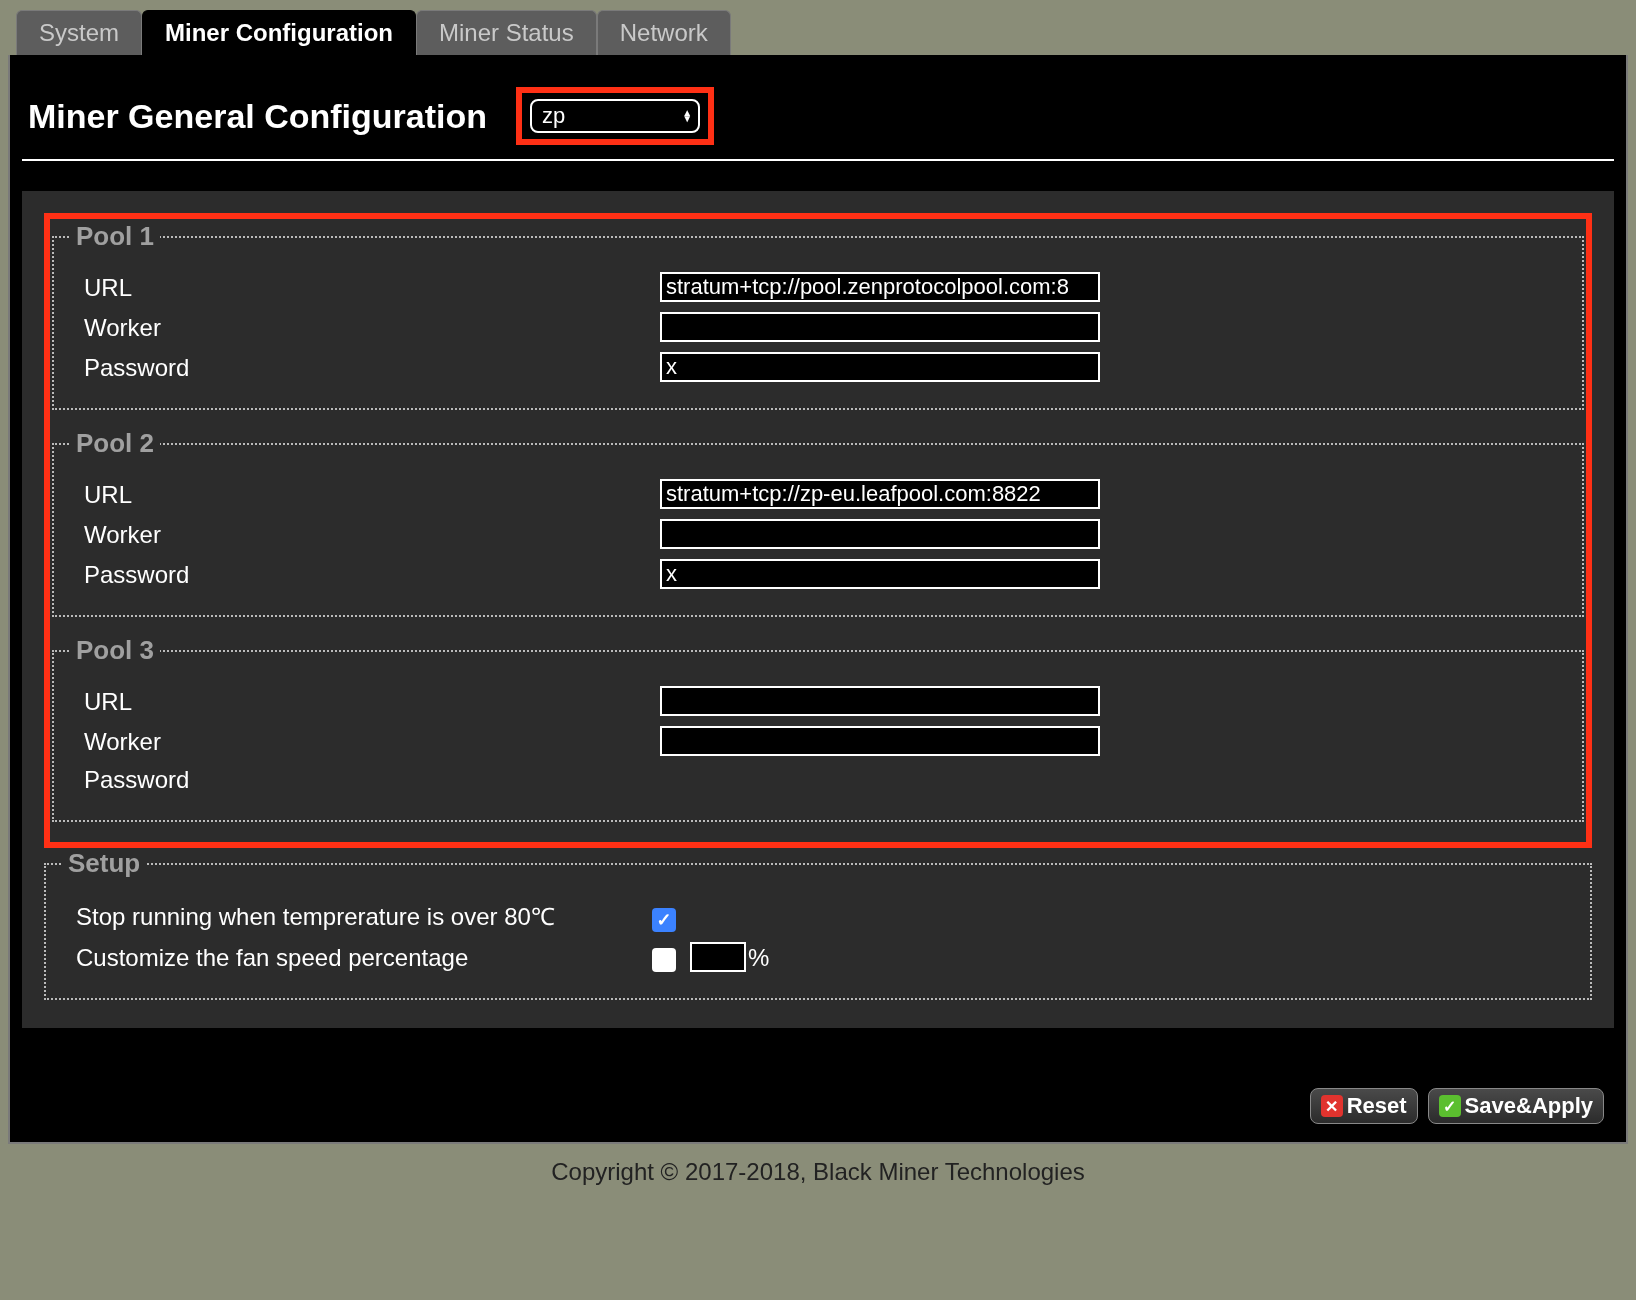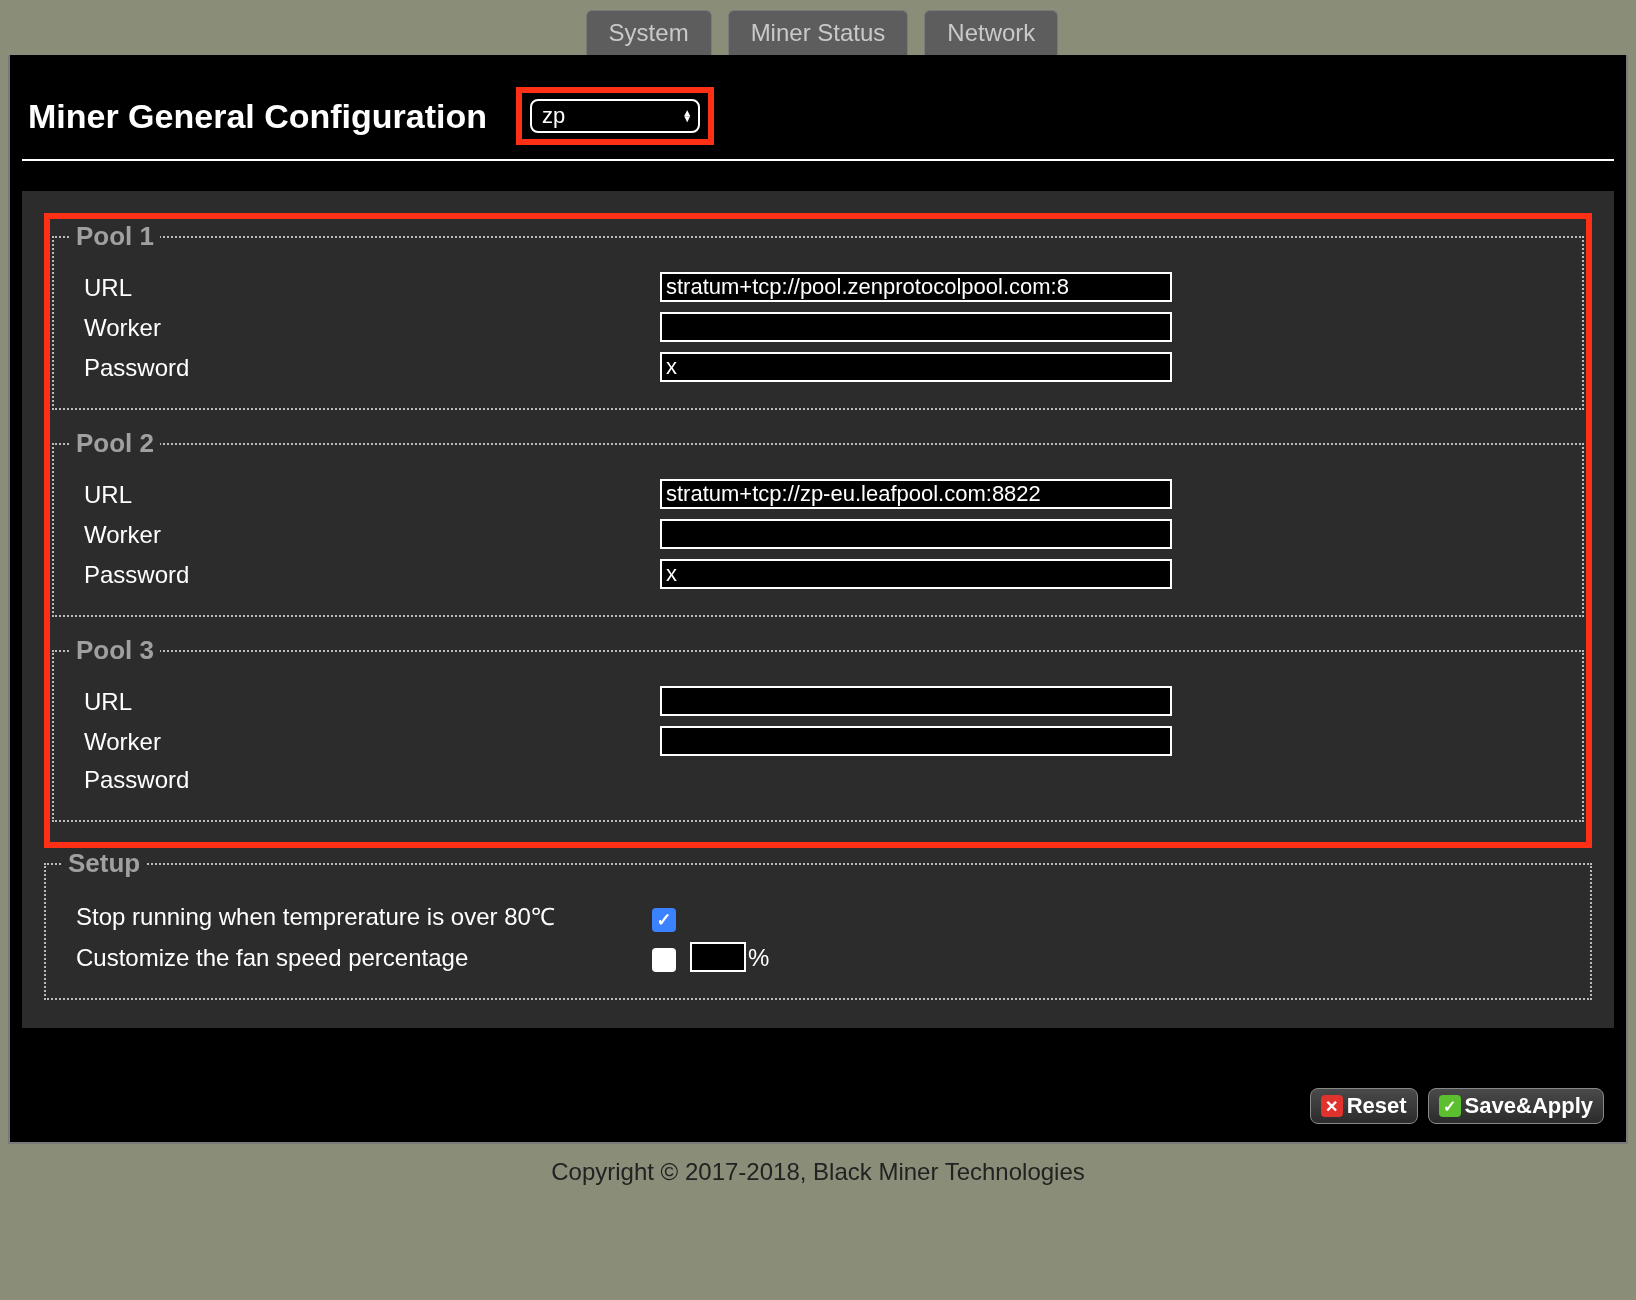--- a/index.html
+++ b/index.html
@@ -9,21 +9,21 @@
     font-family: "Helvetica Neue", Arial, sans-serif;
     font-size: 20px;
     color: #fff;
     padding-top: 10px;
   }
   .wrap {
     width: 1620px;
     margin: 0 auto;
   }
   
-  .top-tabs { display: flex; gap: 16px; padding-left: 8px; justify-content: center; }
+  .top-tabs { display: flex; gap: 0; padding-left: 8px; }
   .top-tab {
     background: #5d5d5d;
     color: #c9c9c9;
     padding: 8px 22px;
     border: 1px solid #7a7a7a;
     border-bottom: none;
     border-radius: 6px 6px 0 0;
     font-size: 24px;
   }
   .top-tab.active {
@@ -112,21 +112,21 @@
     align-items: flex-end;
     margin: 10px 0;
   }
   .row .lbl {
     width: 590px;
     padding-left: 14px;
     font-size: 24px;
     color: #fff;
   }
   .row input[type=text] {
-    width: 512px;
+    width: 440px;
     height: 30px;
     background: #000;
     color: #fff;
     border: 2px solid #fff;
     font-size: 22px;
     padding: 0 4px;
     font-family: inherit;
   }
   .row .ck {
     width: 24px; height: 24px;
@@ -177,20 +177,21 @@
     font-size: 24px;
     padding: 14px 0;
   }
 </style>
 </head>
 <body>
 
 <div class="wrap">
   <div class="top-tabs">
     <div class="top-tab">System</div>
+    <div class="top-tab active">Miner Configuration</div>
     <div class="top-tab">Miner Status</div>
     <div class="top-tab">Network</div>
   </div>
 
   <div class="panel">
 
     <div class="content">
       <div class="title-row">
         <h1>Miner General Configuration</h1>
         <div class="select-wrap">

